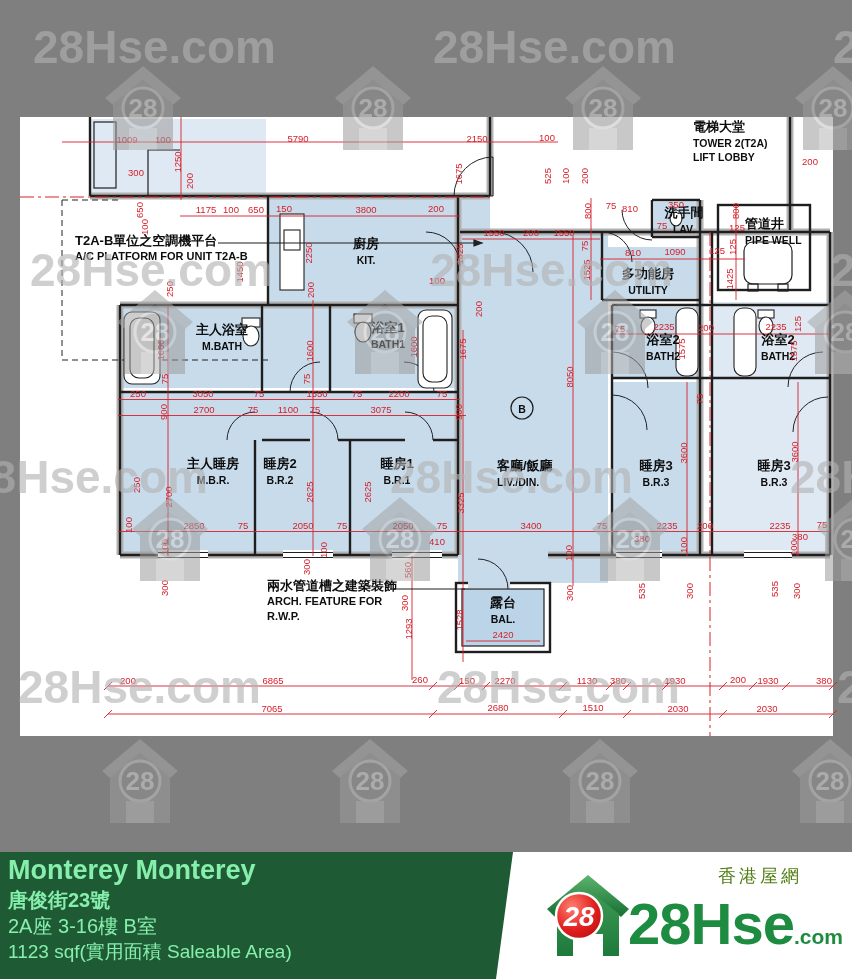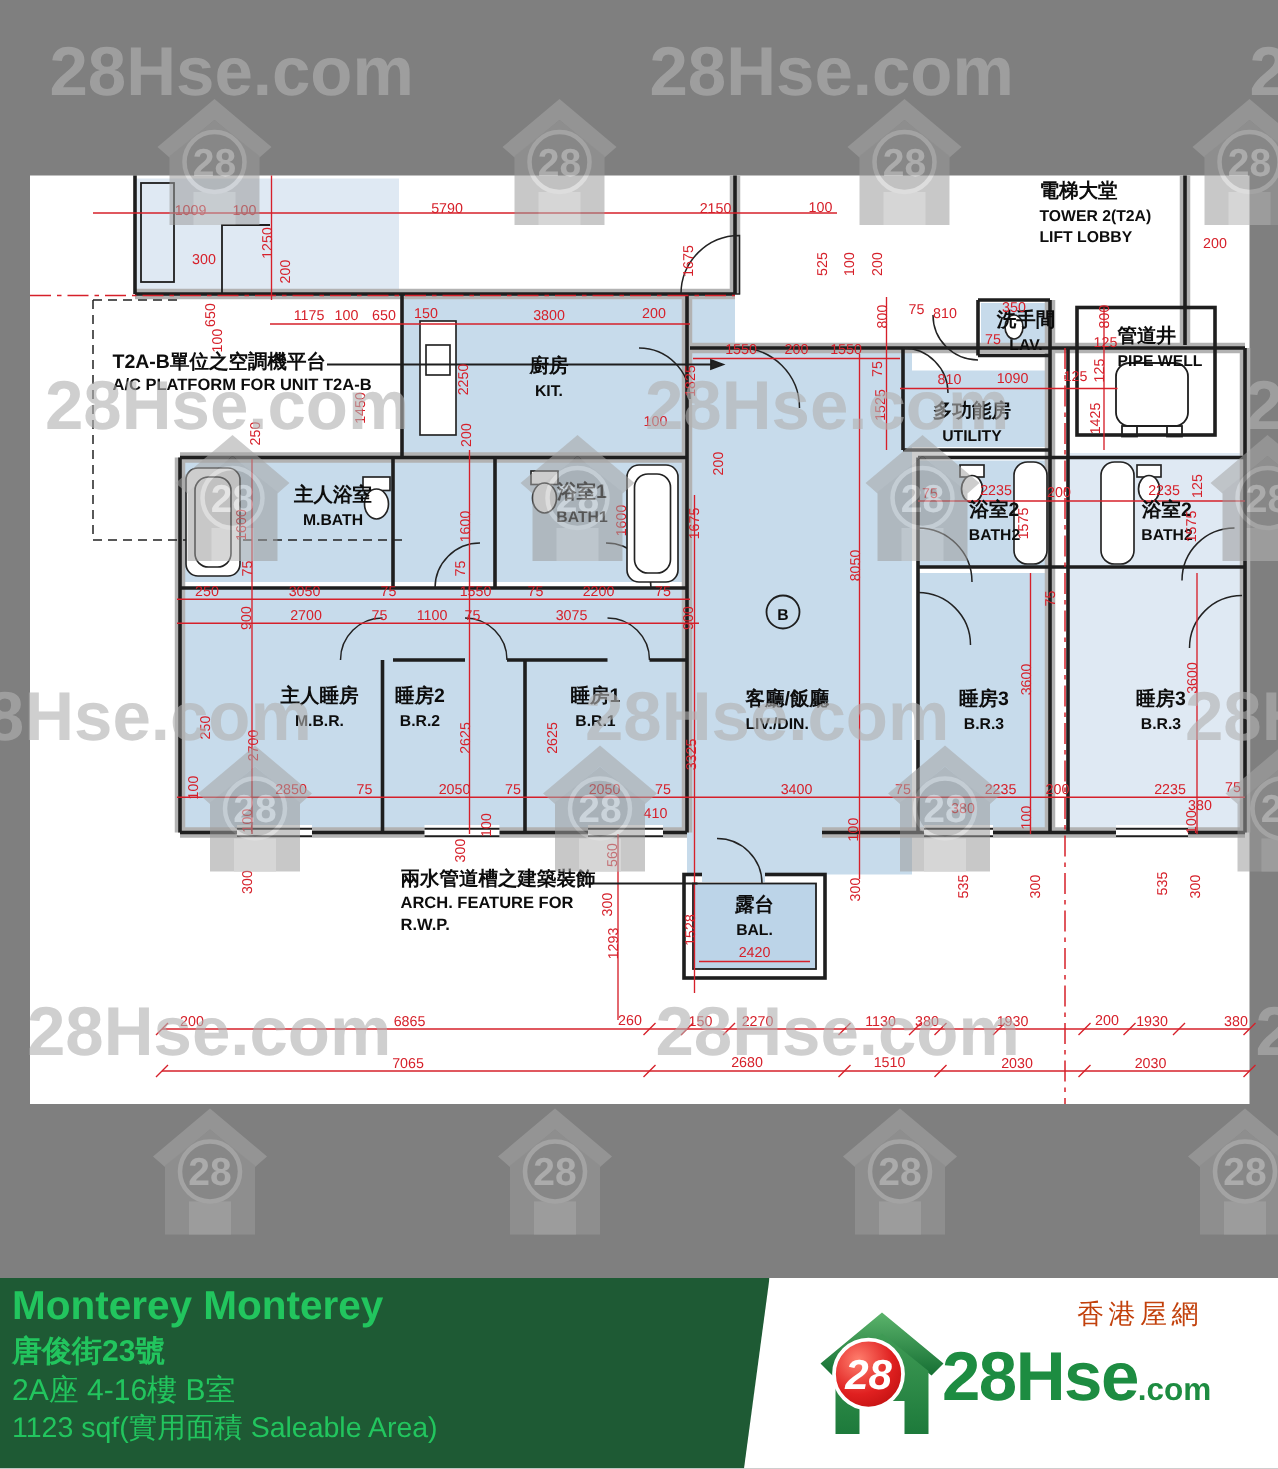--- a/index.html
+++ b/index.html
@@ -22,31 +22,31 @@
   .fix{stroke:#222;stroke-width:1.1;fill:#fff;}
   
   .wm-layer{position:absolute;left:0;top:0;width:852px;height:852px;pointer-events:none;}
   .wm-text{position:absolute;font:bold 46px "Liberation Sans",sans-serif;
            color:rgba(178,178,178,0.62);white-space:nowrap;}
   .wm-house{position:absolute;opacity:0.55;}
   
   #footer{position:absolute;left:0;top:852px;width:852px;height:127px;background:#ffffff;}
   #footer-green{position:absolute;left:0;top:0;width:520px;height:127px;background:#1e5a34;
                 clip-path:polygon(0 0,513px 0,496px 127px,0 127px);}
-  .ft{position:absolute;color:#22c55e;left:8px;white-space:nowrap;}
+  .ft{position:absolute;color:#86efac;left:8px;white-space:nowrap;}
   #ft-title{top:3px;font-size:27px;font-weight:bold;}
   #ft-addr{top:35px;font-size:20px;font-weight:bold;}
   #ft-unit{top:61px;font-size:20px;}
   #ft-area{top:87px;font-size:19px;text-align:center;}
   #brand{position:absolute;left:540px;top:10px;width:312px;height:117px;}
   #brand-house{position:absolute;left:5px;top:12px;}
   #brand-text{position:absolute;left:88px;top:28px;color:#1d8c41;font-weight:bold;white-space:nowrap;}
-  #brand-main{font-size:46px;letter-spacing:-1px;margin-top:21px;}
+  #brand-main{font-size:58px;letter-spacing:-1px;margin-top:21px;}
   #brand-suffix{font-size:21px;}
-  #brand-tagline{position:absolute;left:178px;top:2px;color:#c2410c;font-size:18px;
+  #brand-tagline{position:absolute;left:178px;top:2px;color:#4d7c0f;font-size:18px;
                  letter-spacing:3px;white-space:nowrap;}
 </style>
 </head>
 <body>
 
 <div id="plan-wrap">
   <svg id="plan-svg" width="852" height="852" viewBox="0 0 852 852" xmlns="http://www.w3.org/2000/svg">
 
     <rect x="20" y="117" width="813" height="619" fill="#ffffff"></rect>
 
@@ -516,21 +516,21 @@
     <rect x="26" y="64" width="28" height="22" fill="#b5b5b5"></rect>
     <circle cx="40" cy="44" r="20" fill="#8f8f8f" stroke="#c2c2c2" stroke-width="3"></circle>
     <text x="40" y="53" text-anchor="middle" font-family="Liberation Sans,sans-serif" font-size="26" font-weight="bold" fill="#cfcfcf">28</text>
       </svg></div>
   </div>
 
 <div id="footer">
   <div id="footer-green">
     <div class="ft" id="ft-title">Monterey Monterey</div>
     <div class="ft" id="ft-addr">唐俊街23號</div>
-    <div class="ft" id="ft-unit">2A座 4-16樓 B室</div>
+    <div class="ft" id="ft-unit">2A座 3-16樓 B室</div>
     <div class="ft" id="ft-area">1123 sqf(實用面積 Saleable Area)</div>
   </div>
   <div id="brand">
     <svg id="brand-house" width="86" height="84" viewBox="0 0 86 84" xmlns="http://www.w3.org/2000/svg">
       <defs>
         <linearGradient id="hg" x1="0" y1="0" x2="0" y2="1">
           <stop offset="0" stop-color="#5cb46c"></stop>
             <stop offset="1" stop-color="#156f33"></stop>
         </linearGradient>
         <linearGradient id="hg2" x1="0" y1="0" x2="0" y2="1">

